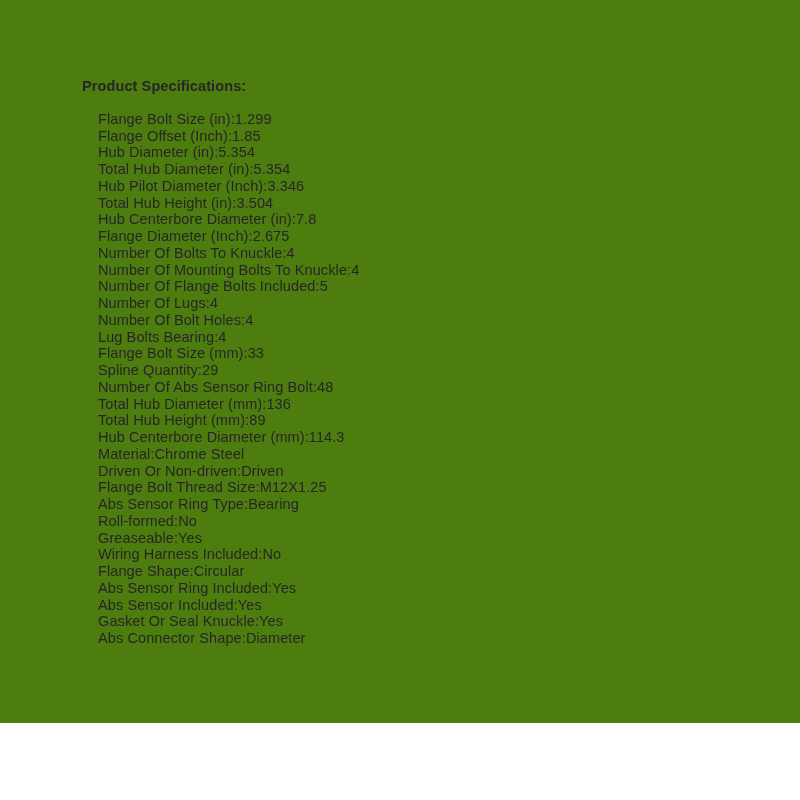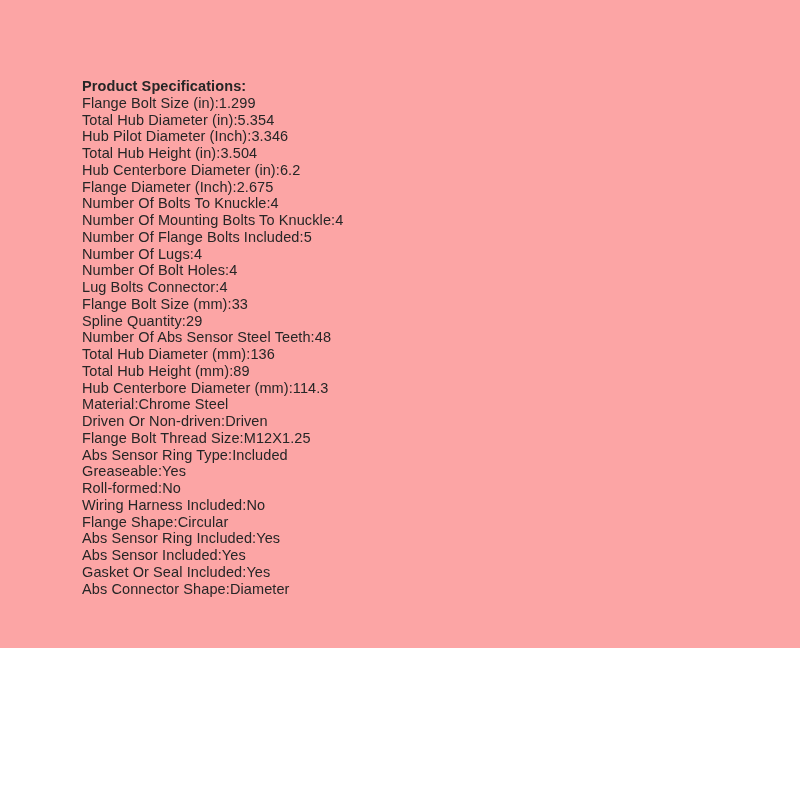--- a/index.html
+++ b/index.html
@@ -10,109 +10,111 @@
     width: 800px;
     height: 800px;
     background: #ffffff;
     font-family: "Liberation Sans", "DejaVu Sans", sans-serif;
     color: #262626;
     overflow: hidden;
   }
   .page {
     box-sizing: border-box;
     width: 800px;
-    height: 648px;
+    height: 723px;
     padding: 78px 40px 0 82px;
-    background: #fca5a5;
+    background: #4d7c0f;
   }
   .title {
     margin: 0;
     font-size: 14.5px;
     line-height: 16.75px;
     font-weight: 700;
     letter-spacing: 0.1px;
   }
   .spec-list {
     list-style: none;
-    margin: 0;
+    margin: 16px;
     padding: 0;
   }
   .spec-row {
     font-size: 14.5px;
     line-height: 16.75px;
     font-weight: 400;
     white-space: nowrap;
     letter-spacing: 0.1px;
   }
 </style>
 </head>
 <body>
 
 <div class="page">
   <h1 class="title">Product Specifications:</h1>
   <ul class="spec-list">
   <li class="spec-row"><span>Flange Bolt Size (in)</span><span>:</span><span>1.299</span></li>
 
+  <li class="spec-row"><span>Flange Offset (Inch)</span><span>:</span><span>1.85</span></li>
 
+  <li class="spec-row"><span>Hub Diameter (in)</span><span>:</span><span>5.354</span></li>
 
   <li class="spec-row"><span>Total Hub Diameter (in)</span><span>:</span><span>5.354</span></li>
 
   <li class="spec-row"><span>Hub Pilot Diameter (Inch)</span><span>:</span><span>3.346</span></li>
 
   <li class="spec-row"><span>Total Hub Height (in)</span><span>:</span><span>3.504</span></li>
 
-  <li class="spec-row"><span>Hub Centerbore Diameter (in)</span><span>:</span><span>6.2</span></li>
+  <li class="spec-row"><span>Hub Centerbore Diameter (in)</span><span>:</span><span>7.8</span></li>
 
   <li class="spec-row"><span>Flange Diameter (Inch)</span><span>:</span><span>2.675</span></li>
 
   <li class="spec-row"><span>Number Of Bolts To Knuckle</span><span>:</span><span>4</span></li>
 
   <li class="spec-row"><span>Number Of Mounting Bolts To Knuckle</span><span>:</span><span>4</span></li>
 
   <li class="spec-row"><span>Number Of Flange Bolts Included</span><span>:</span><span>5</span></li>
 
   <li class="spec-row"><span>Number Of Lugs</span><span>:</span><span>4</span></li>
 
 
   <li class="spec-row"><span>Number Of Bolt Holes</span><span>:</span><span>4</span></li>
 
-  <li class="spec-row"><span>Lug Bolts Connector</span><span>:</span><span>4</span></li>
+  <li class="spec-row"><span>Lug Bolts Bearing</span><span>:</span><span>4</span></li>
 
   <li class="spec-row"><span>Flange Bolt Size (mm)</span><span>:</span><span>33</span></li>
 
   <li class="spec-row"><span>Spline Quantity</span><span>:</span><span>29</span></li>
 
-  <li class="spec-row"><span>Number Of Abs Sensor Steel Teeth</span><span>:</span><span>48</span></li>
+  <li class="spec-row"><span>Number Of Abs Sensor Ring Bolt</span><span>:</span><span>48</span></li>
 
   <li class="spec-row"><span>Total Hub Diameter (mm)</span><span>:</span><span>136</span></li>
 
   <li class="spec-row"><span>Total Hub Height (mm)</span><span>:</span><span>89</span></li>
 
   <li class="spec-row"><span>Hub Centerbore Diameter (mm)</span><span>:</span><span>114.3</span></li>
 
   <li class="spec-row"><span>Material</span><span>:</span><span>Chrome Steel</span></li>
 
   <li class="spec-row"><span>Driven Or Non-driven</span><span>:</span><span>Driven</span></li>
 
 
   <li class="spec-row"><span>Flange Bolt Thread Size</span><span>:</span><span>M12X1.25</span></li>
 
-  <li class="spec-row"><span>Abs Sensor Ring Type</span><span>:</span><span>Included</span></li>
+  <li class="spec-row"><span>Abs Sensor Ring Type</span><span>:</span><span>Bearing</span></li>
 
 
+  <li class="spec-row"><span>Roll-formed</span><span>:</span><span>No</span></li>
+
   <li class="spec-row"><span>Greaseable</span><span>:</span><span>Yes</span></li>
-
-  <li class="spec-row"><span>Roll-formed</span><span>:</span><span>No</span></li>
 
   <li class="spec-row"><span>Wiring Harness Included</span><span>:</span><span>No</span></li>
 
   <li class="spec-row"><span>Flange Shape</span><span>:</span><span>Circular</span></li>
 
 
   <li class="spec-row"><span>Abs Sensor Ring Included</span><span>:</span><span>Yes</span></li>
 
   <li class="spec-row"><span>Abs Sensor Included</span><span>:</span><span>Yes</span></li>
 
-  <li class="spec-row"><span>Gasket Or Seal Included</span><span>:</span><span>Yes</span></li>
+  <li class="spec-row"><span>Gasket Or Seal Knuckle</span><span>:</span><span>Yes</span></li>
 
   <li class="spec-row"><span>Abs Connector Shape</span><span>:</span><span>Diameter</span></li>
 </ul>
 </div>
 
 </body></html>

